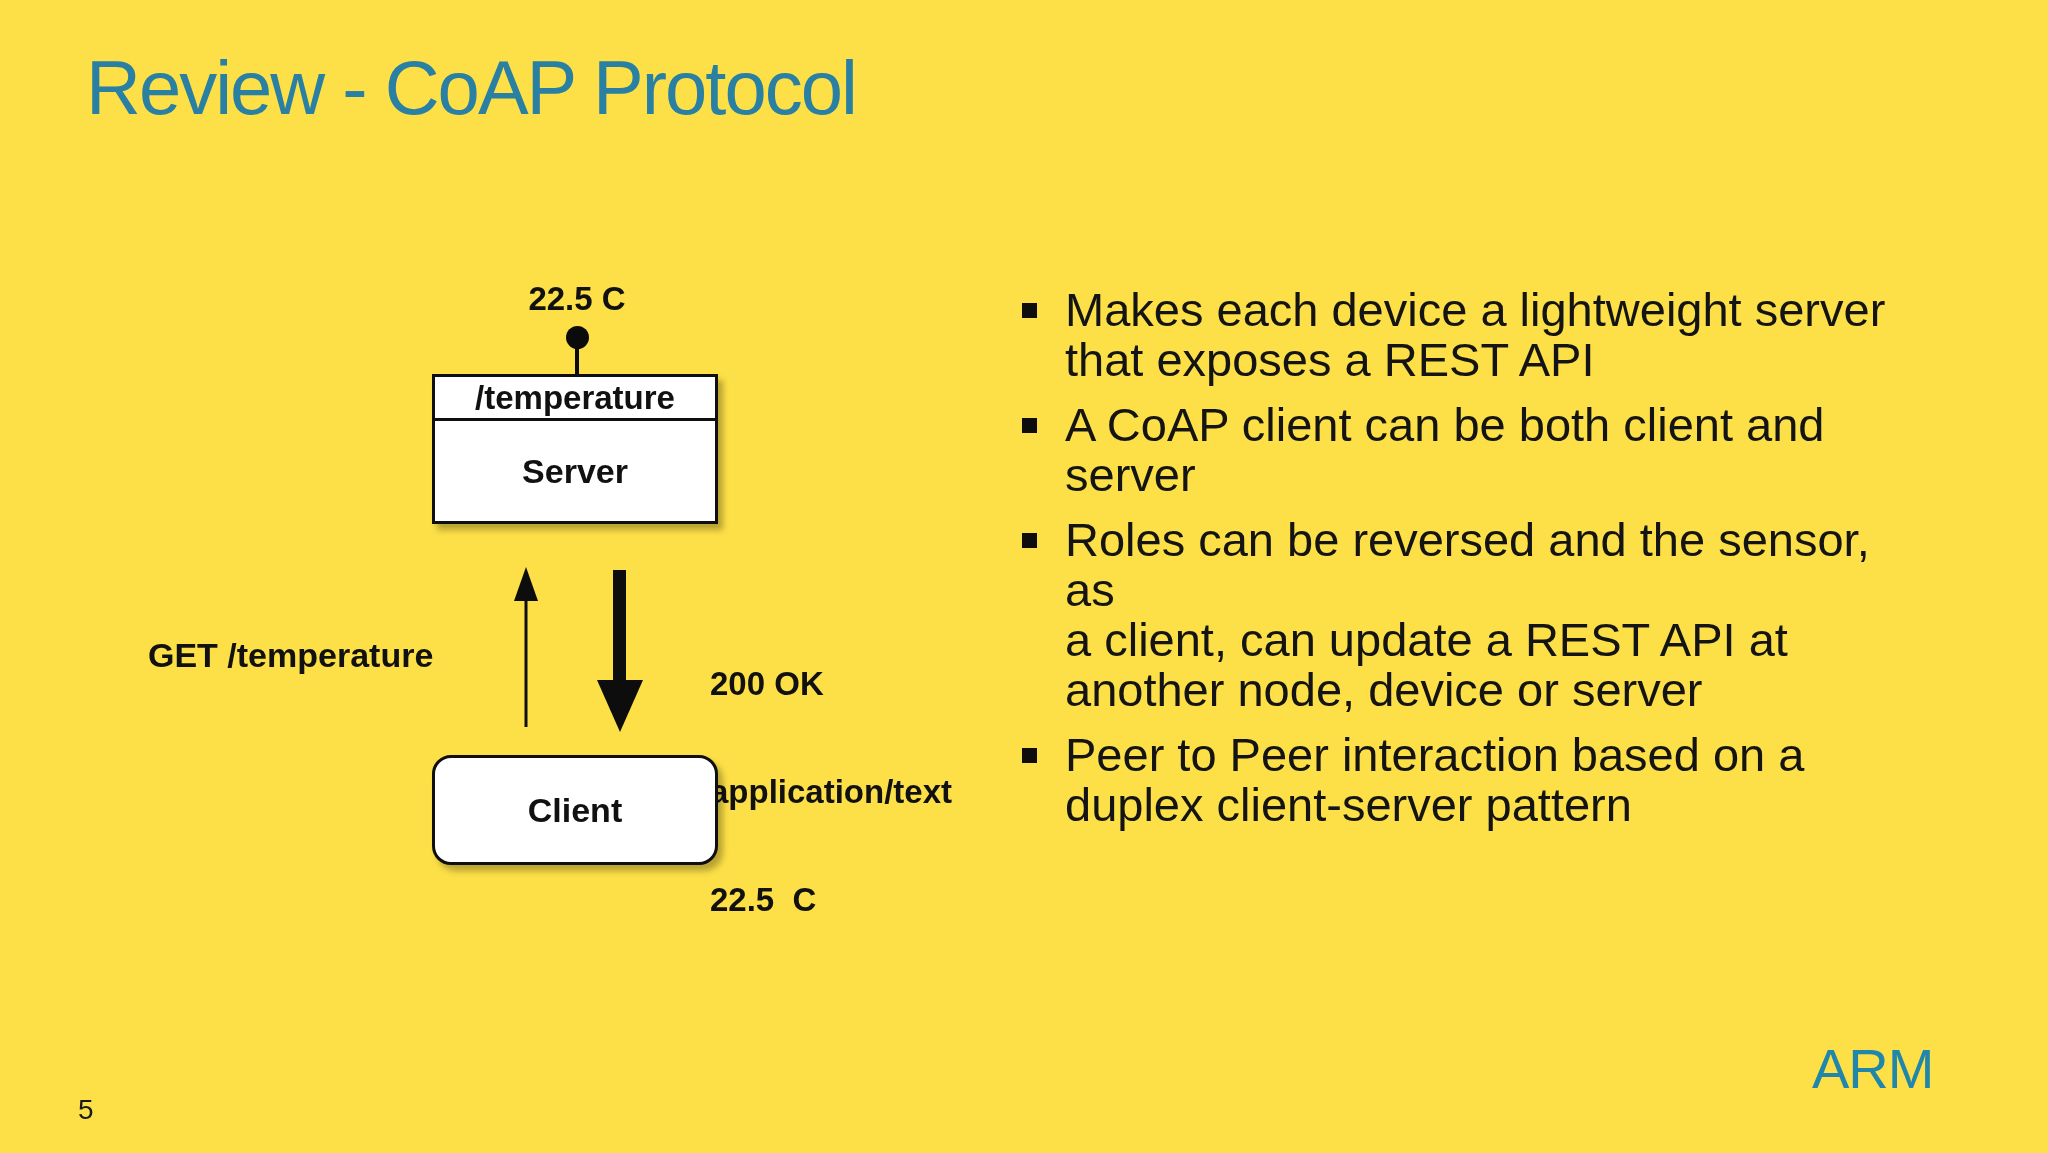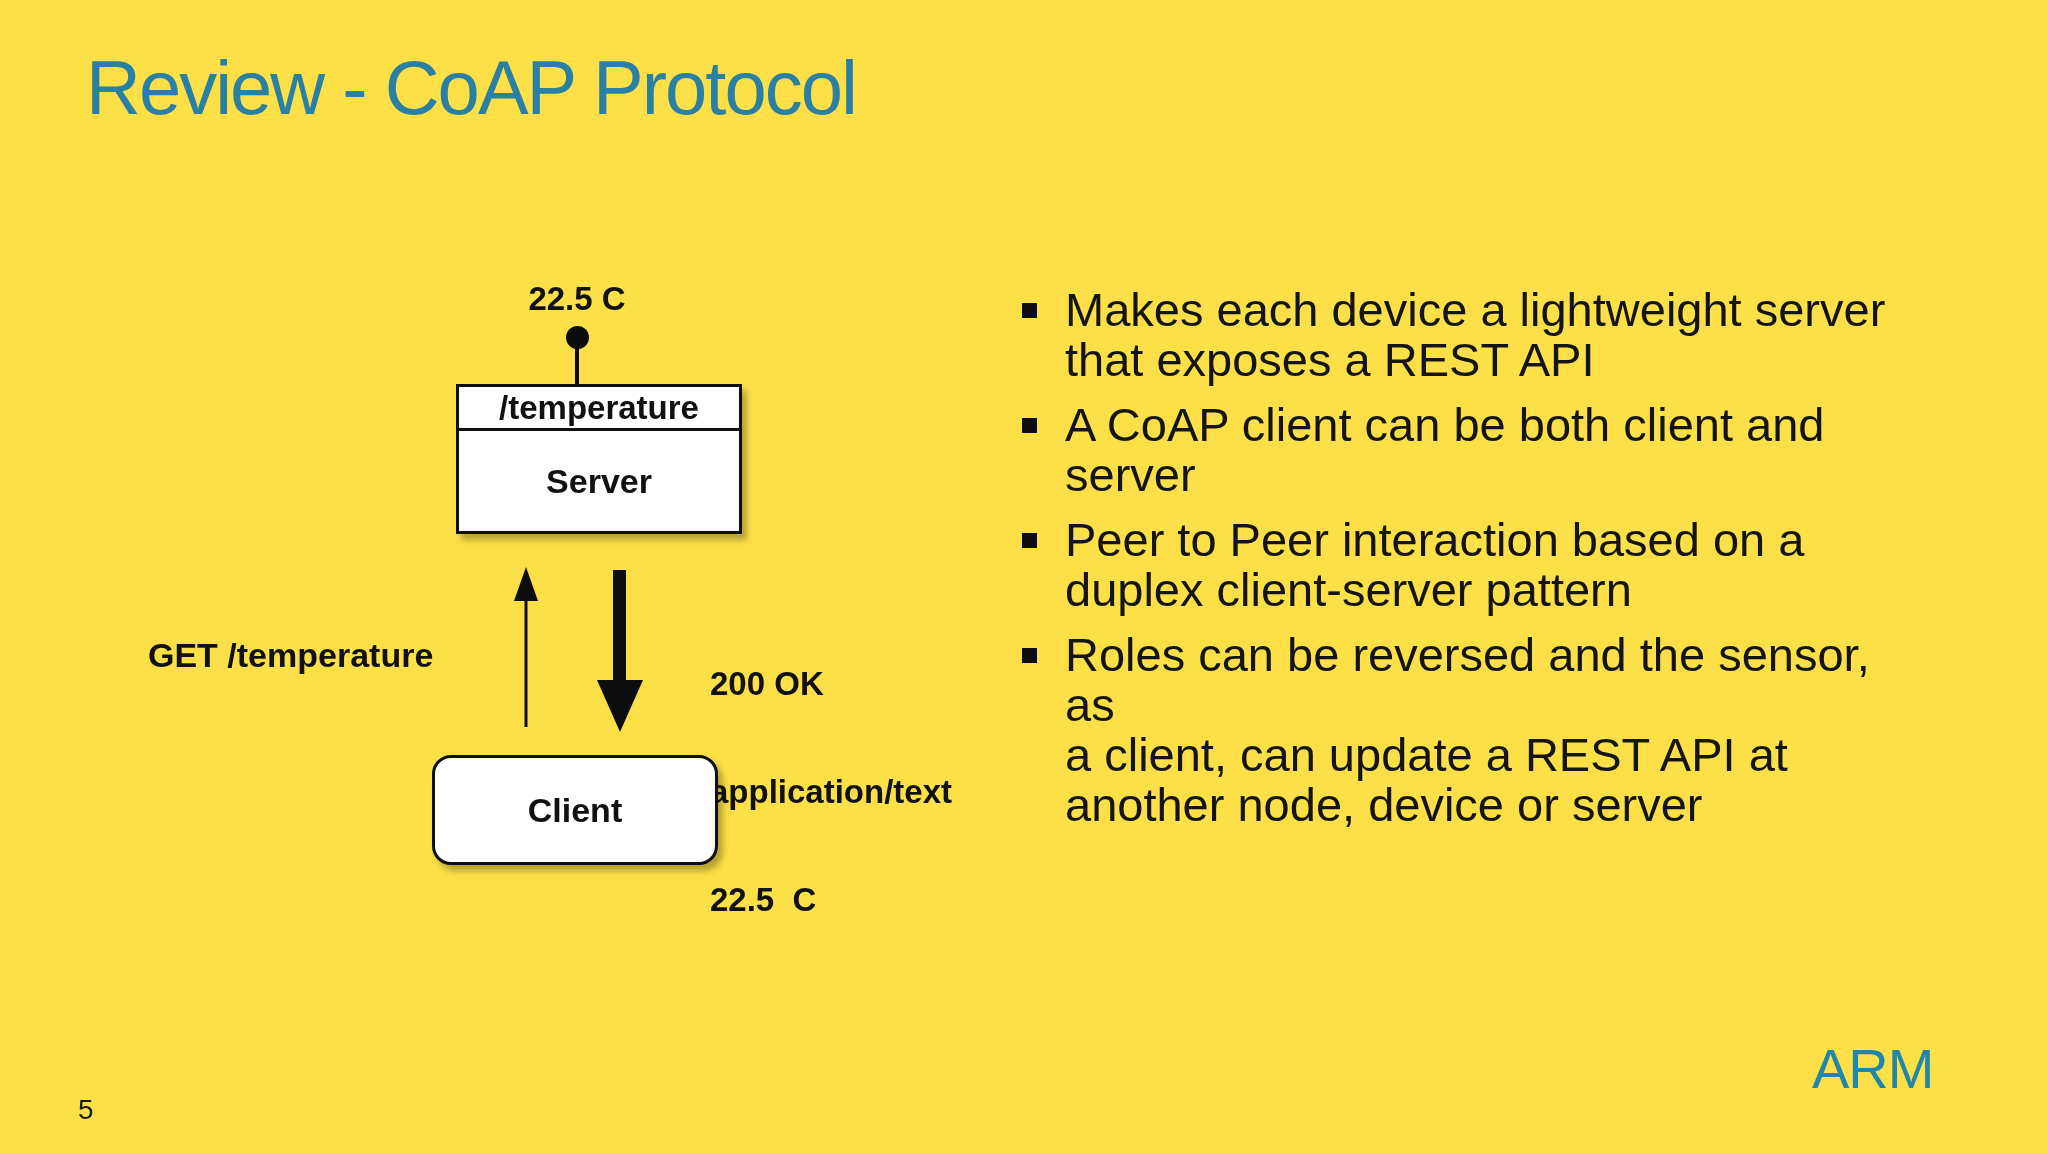--- a/index.html
+++ b/index.html
@@ -38,21 +38,21 @@
     position:absolute;left:575px;top:346px;
     width:4px;height:40px;background:#0b0b0b;
   }
   .node-box{
     position:absolute;left:432px;width:286px;
     background:#ffffff;
     border:3px solid #0f0f0f;
     box-shadow:5px 6px 6px rgba(0,0,0,0.28);
     display:flex;flex-direction:column;
   }
-  .server-box{top:384px;height:150px;margin-left:24px;}
+  .server-box{top:374px;height:150px;}
   .server-resource{
     height:44px;border-bottom:3px solid #0f0f0f;
     display:flex;align-items:center;justify-content:center;
     font-size:33px;font-weight:700;color:var(--ink);
   }
   .server-name{
     flex:1;display:flex;align-items:center;justify-content:center;
     font-size:34px;font-weight:700;color:var(--ink);
   }
   .client-box{top:755px;height:110px;align-items:center;justify-content:center;border-radius:19px;}
@@ -151,31 +151,31 @@
       <span class="bullet-marker"></span>
       <div class="bullet-text">
         <span class="line">A CoAP client can be both client and</span>
         <span class="line">server</span>
       </div>
     </div>
 
     <div class="bullet-item">
       <span class="bullet-marker"></span>
       <div class="bullet-text">
-        <span class="line">Peer to Peer interaction based on a</span>
-        <span class="line">duplex client-server pattern</span>
+        <span class="line">Roles can be reversed and the sensor, as</span>
+        <span class="line">a client, can update a REST API at</span>
+        <span class="line">another node, device or server</span>
       </div>
     </div>
 
     <div class="bullet-item">
       <span class="bullet-marker"></span>
       <div class="bullet-text">
-        <span class="line">Roles can be reversed and the sensor, as</span>
-        <span class="line">a client, can update a REST API at</span>
-        <span class="line">another node, device or server</span>
+        <span class="line">Peer to Peer interaction based on a</span>
+        <span class="line">duplex client-server pattern</span>
       </div>
     </div>
 
   </div>
 
   <div class="page-number">5</div>
 
   <div class="arm-logo">ARM</div>
 
 </div>

